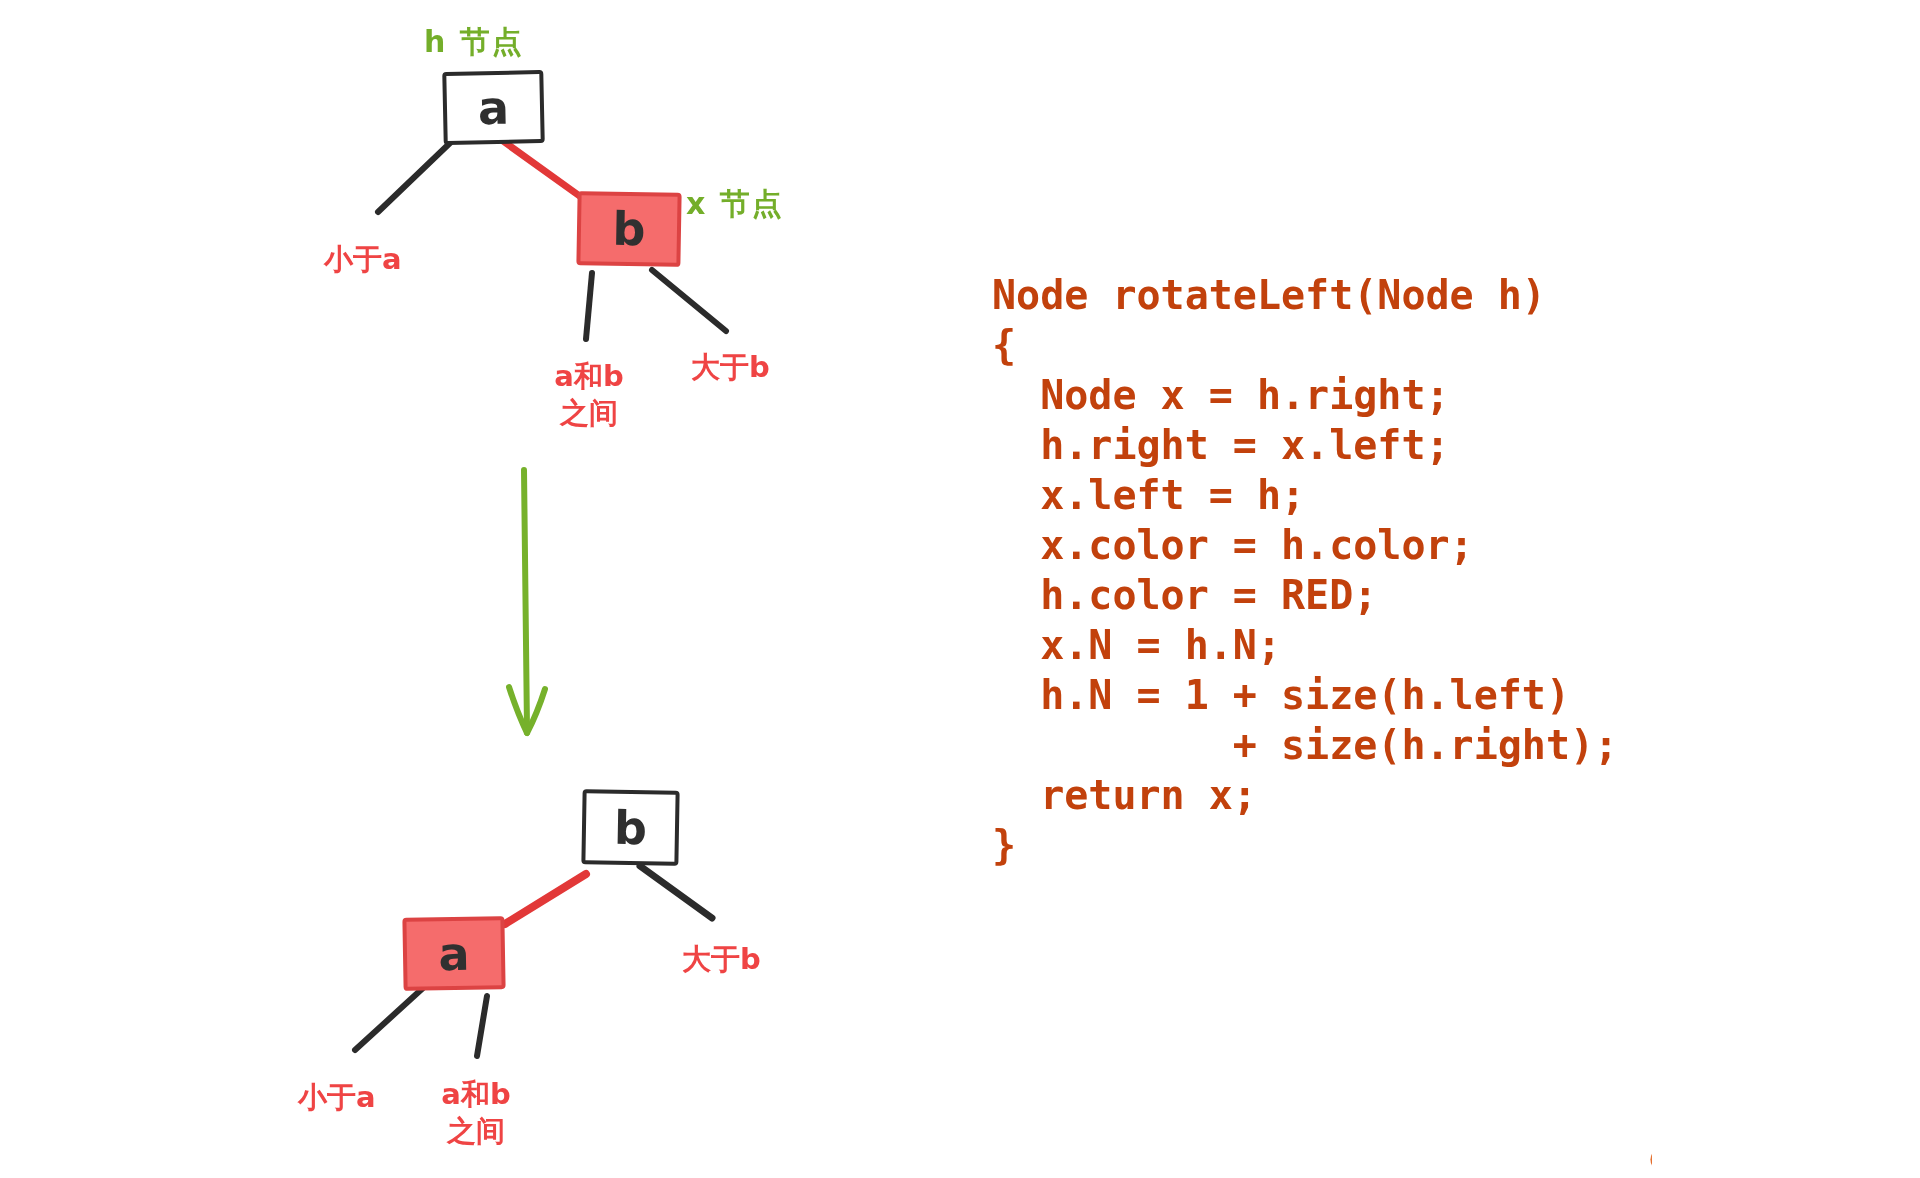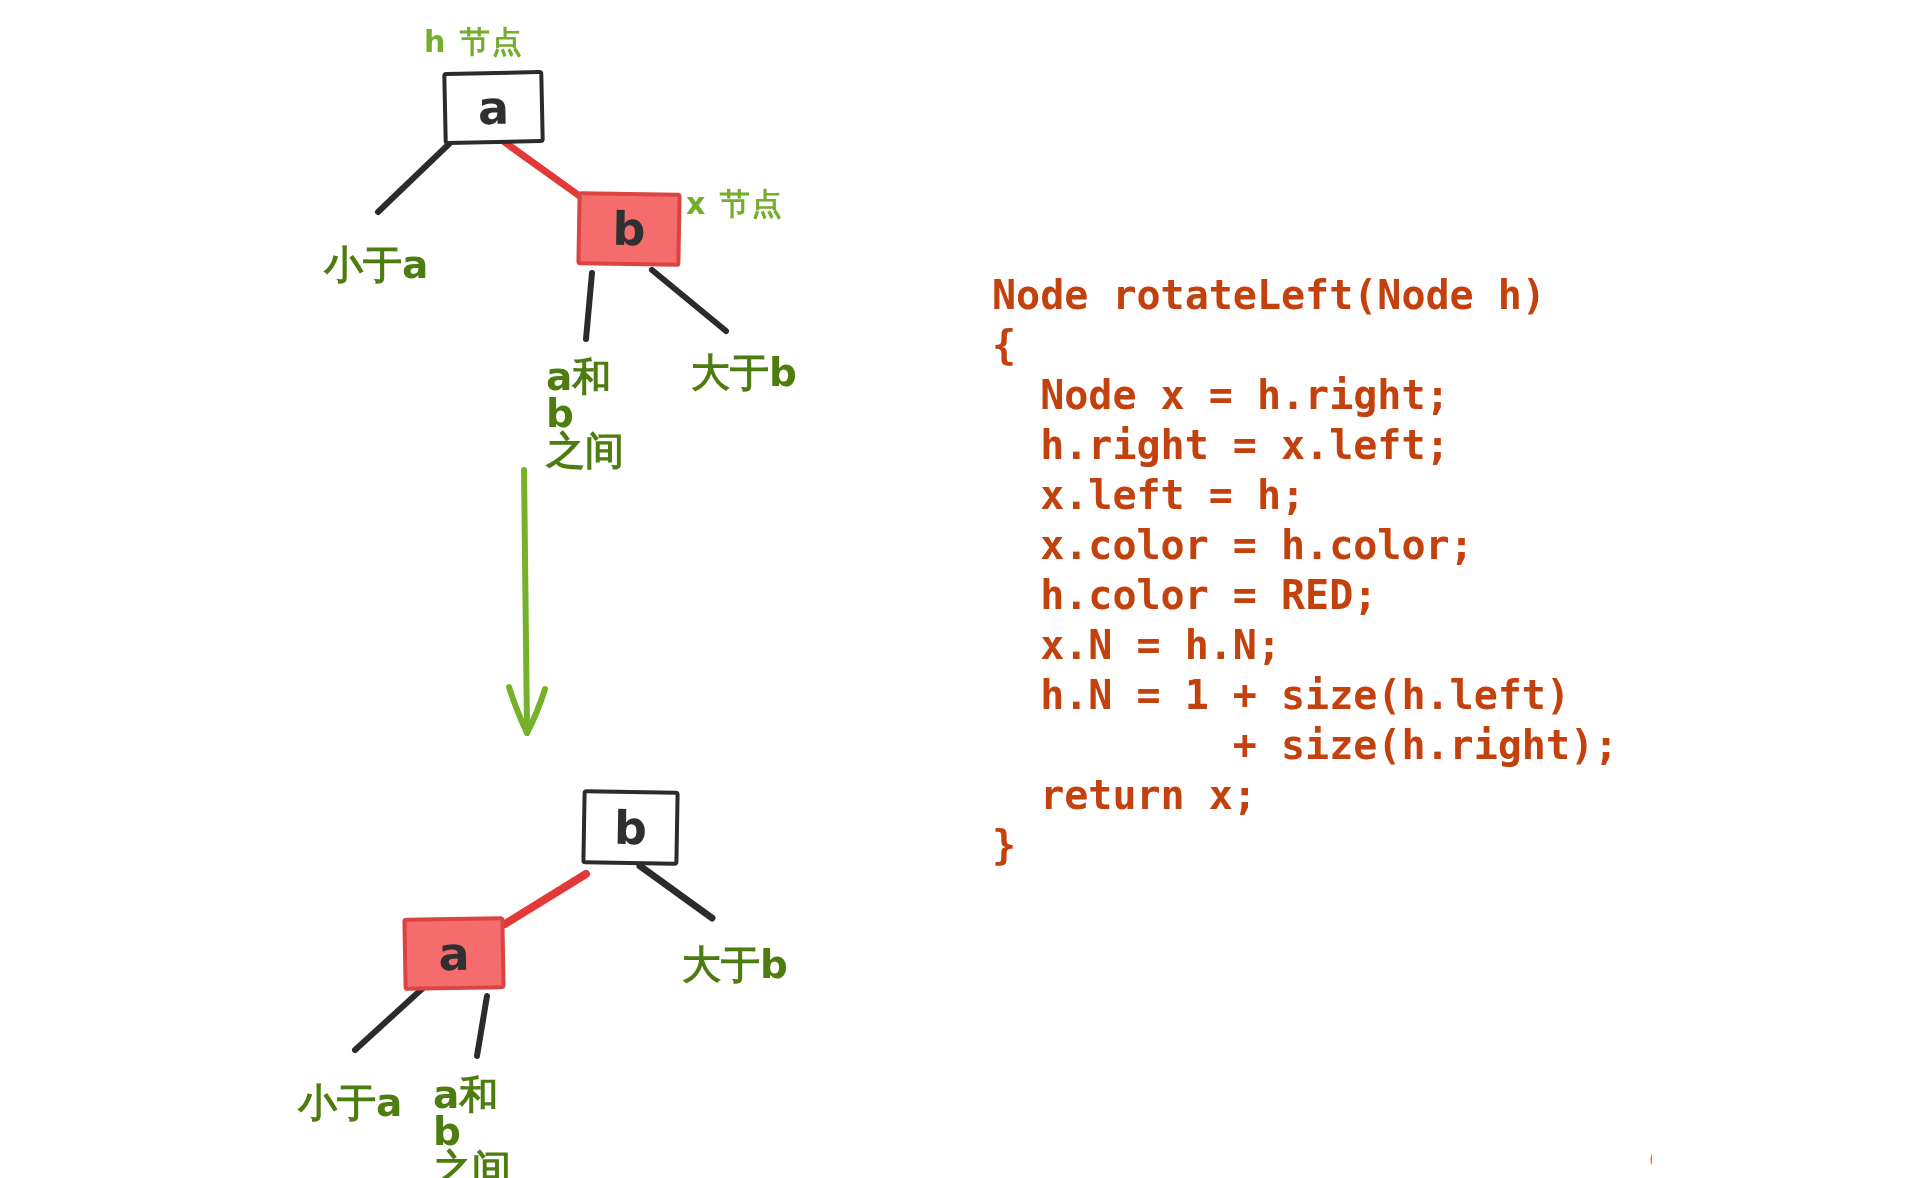--- a/index.html
+++ b/index.html
@@ -8,25 +8,25 @@
     overflow:hidden;font-family:"DejaVu Sans",sans-serif;
   }
   svg.edges{position:absolute;left:0;top:0;pointer-events:none;}
   .node{
     position:absolute;display:flex;align-items:center;justify-content:center;
     background:#ffffff;border:4px solid #2b2b2b;border-radius:4px;
     font-size:46px;font-weight:600;color:#2f2f2f;box-sizing:border-box;
   }
   .node.red{background:#f56c6c;border-color:#dc4343;color:#303030;}
   .lbl{
-    position:absolute;color:#4d7c0f;font-size:39px;font-weight:600;
+    position:absolute;color:#ef4444;font-size:29px;font-weight:600;
     white-space:nowrap;line-height:1.2;
   }
   .lbl.green{color:#74ae2a;font-size:30px;letter-spacing:2px;}
-  .lbl.twoline{white-space:normal;line-height:37px;}
+  .lbl.twoline{white-space:normal;text-align:center;line-height:37px;}
   .code{
     position:absolute;left:992px;top:270px;margin:0;
     font-family:"DejaVu Sans Mono",monospace;
     font-size:40px;line-height:50px;font-weight:600;color:#c2410c;
     white-space:pre;
   }
   .logo{
     position:absolute;left:1650px;top:1052px;
     display:flex;align-items:center;
   }

